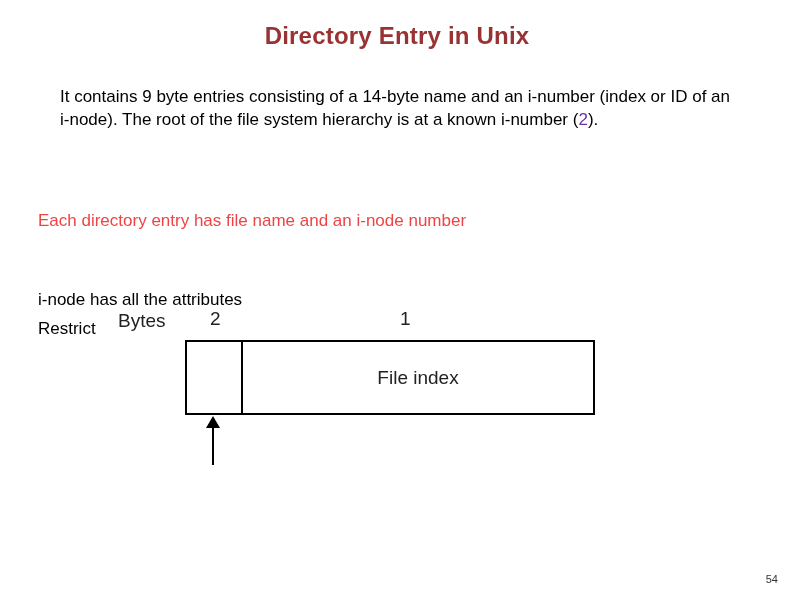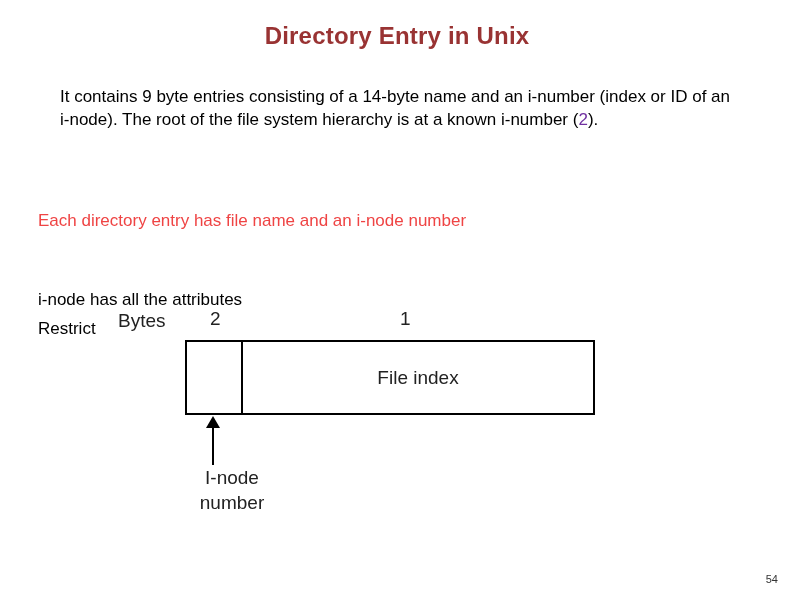--- a/index.html
+++ b/index.html
@@ -184,20 +184,16 @@
     <div class="lbl-2">2</div>
     <div class="lbl-14">1</div>
 
     <div class="box-outer"></div>
     <div class="box-divider"></div>
     <div class="lbl-filename">File index</div>
 
     <div class="arrow-head"></div>
     <div class="arrow-line"></div>
 
-    <div class="lbl-inode">
-      <span>I-node</span><br>
-      <span>number</span>
-    </div>
   </div>
 
   <div class="page-number">54</div>
 </div>
 
 </body></html>

